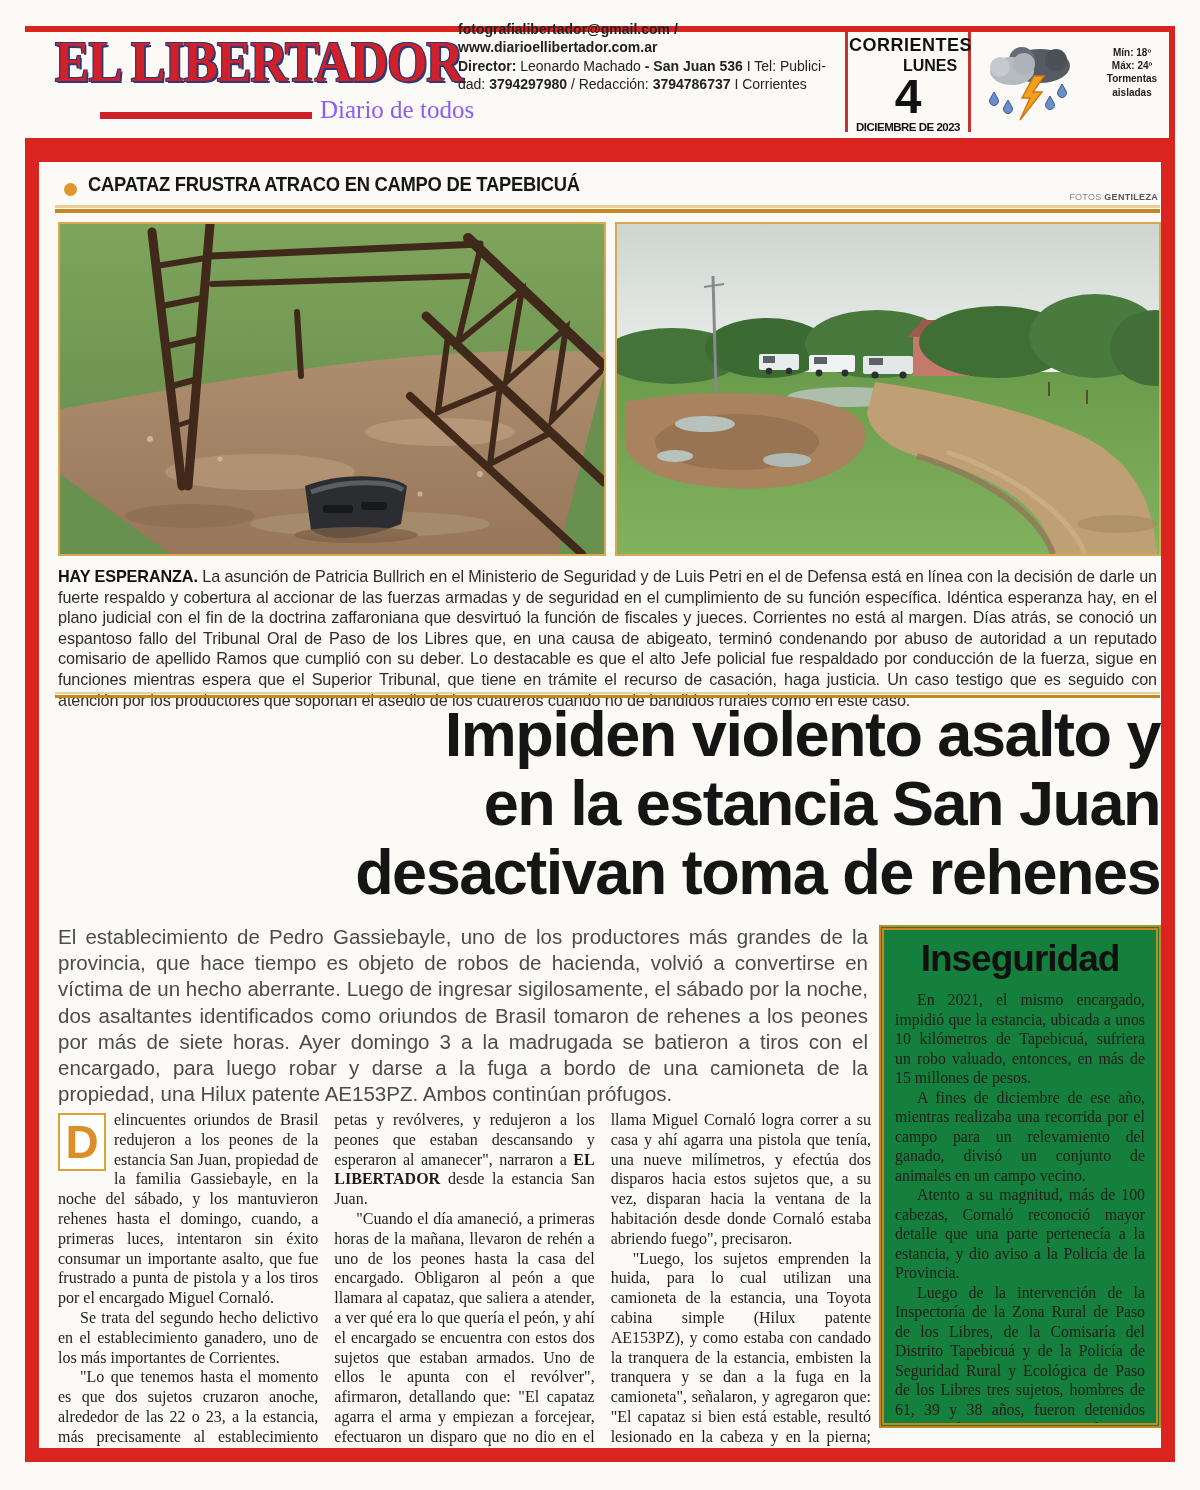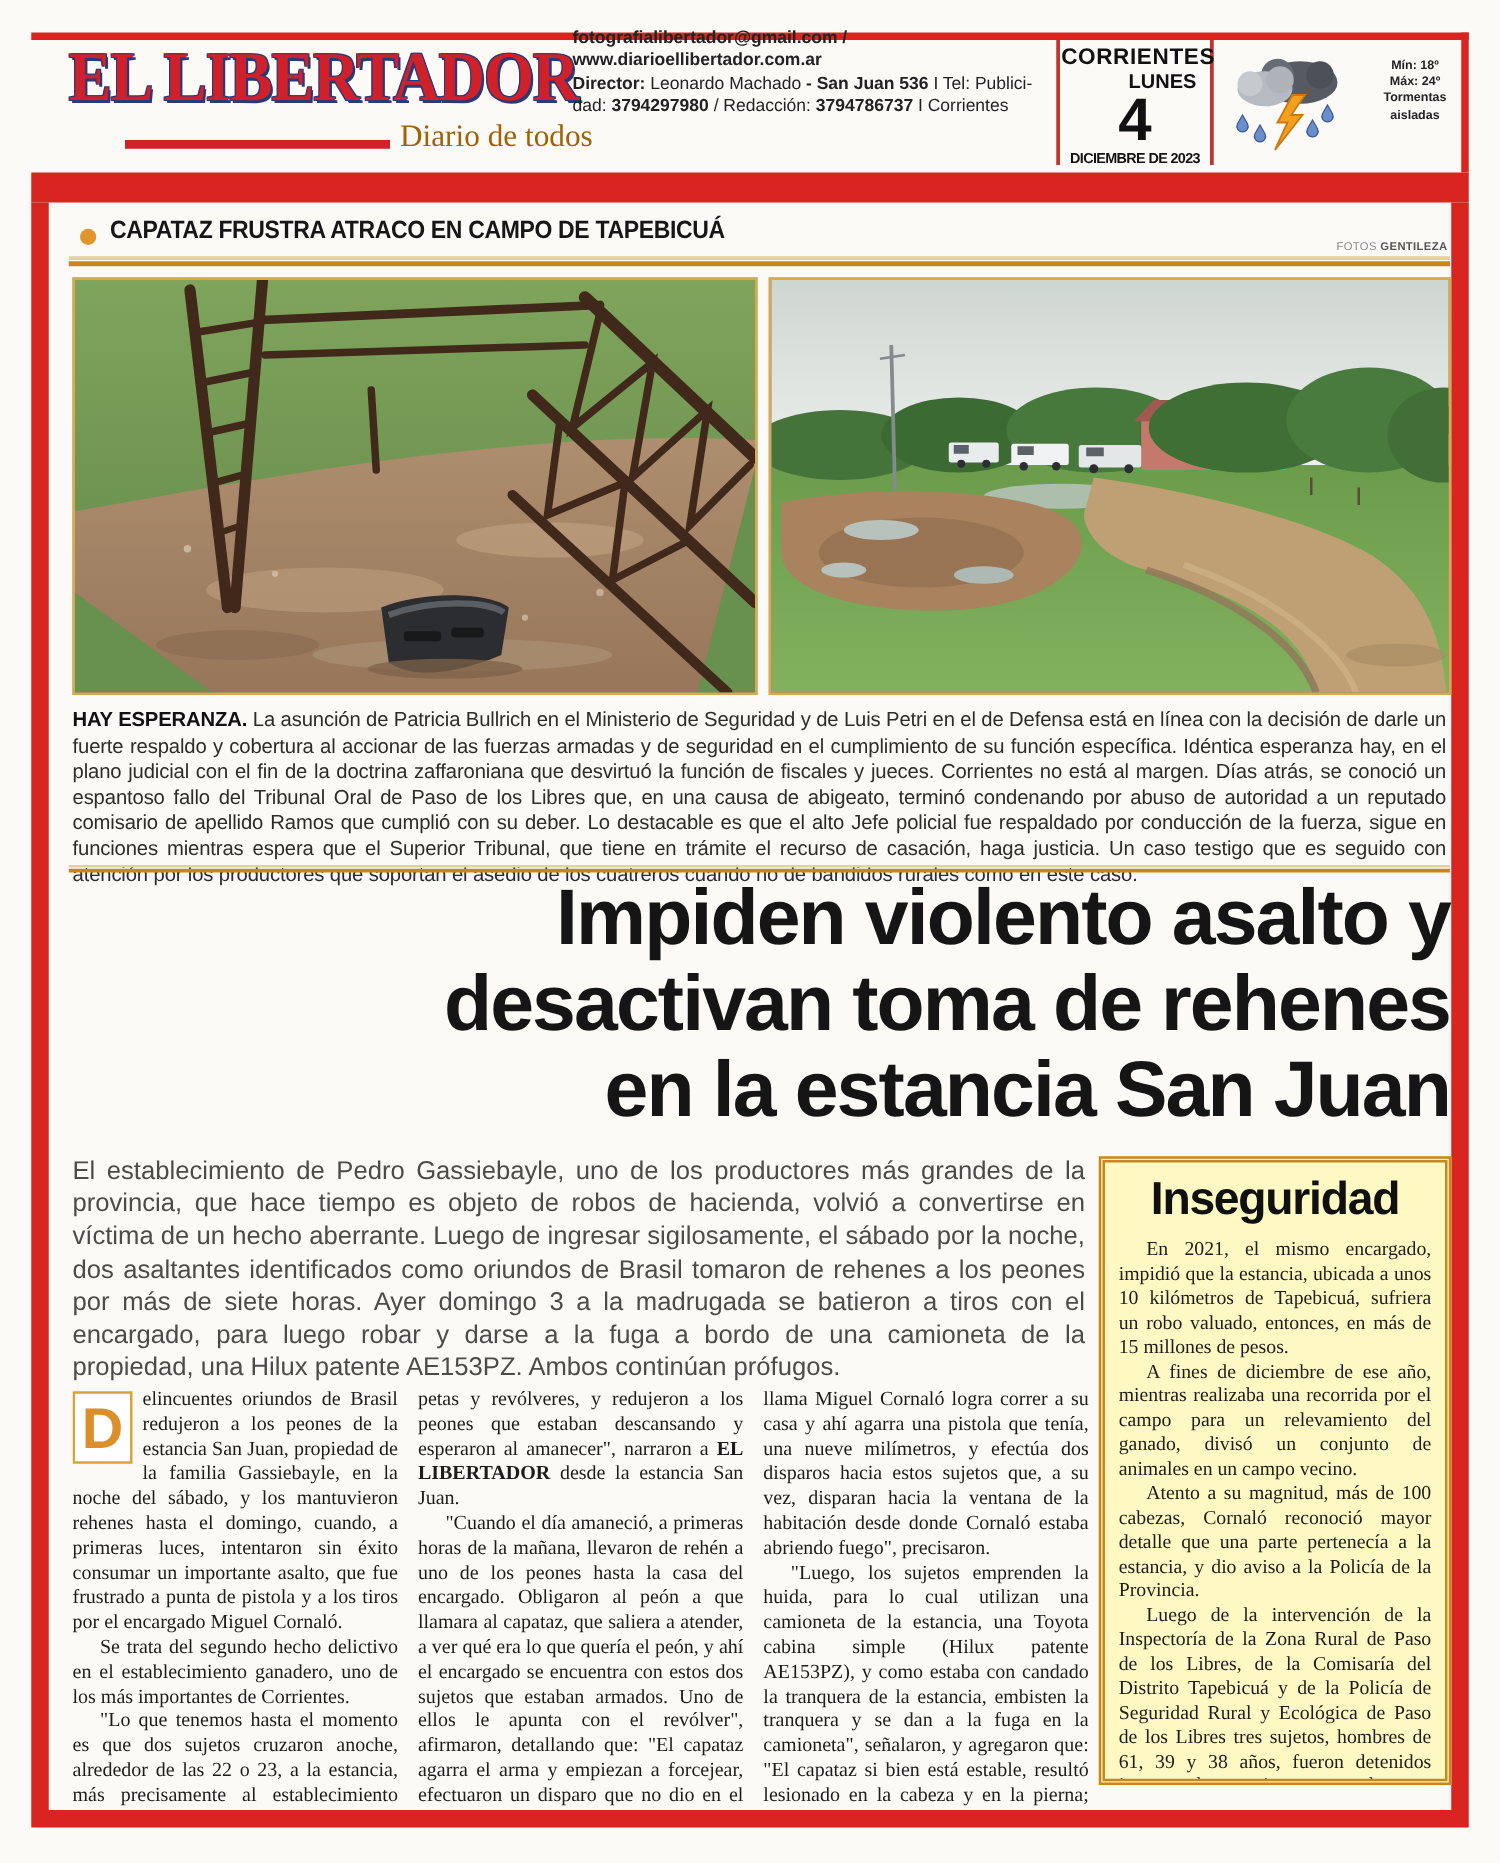--- a/index.html
+++ b/index.html
@@ -7,21 +7,21 @@
   .page{position:relative;width:1200px;height:1490px;overflow:hidden;background:#fbfaf7;}
 
   
   .top-rule{position:absolute;left:25px;top:26px;width:1150px;height:6px;background:#d92420;}
   .hdr-right-rule{position:absolute;left:1169px;top:26px;width:6px;height:112px;background:#d92420;}
   .masthead-title{position:absolute;left:55px;top:32px;font-family:"Liberation Serif",serif;font-weight:bold;
     font-size:56px;line-height:60px;color:#d0202a;letter-spacing:-1px;white-space:nowrap;
     transform:scaleX(.92);transform-origin:left top;
     text-shadow:-1px -1px 0 #2b3a77,1px -1px 0 #2b3a77,-1px 1px 0 #2b3a77,2px 2px 0 #2b3a77;}
   .masthead-underline{position:absolute;left:100px;top:112px;width:212px;height:7px;background:#d0202a;}
-  .tagline{position:absolute;left:320px;top:96px;font-family:"Liberation Serif",serif;font-size:25px;color:#a16207;}
+  .tagline{position:absolute;left:320px;top:96px;font-family:"Liberation Serif",serif;font-size:25px;color:#8b5cf6;}
   .contact{position:absolute;left:458px;top:20px;width:388px;font-size:14px;line-height:1.32;color:#222;}
   .contact .b{font-weight:bold;}
   .hdr-div1{position:absolute;left:845px;top:32px;width:3px;height:100px;background:#c2342c;}
   .hdr-div2{position:absolute;left:968px;top:32px;width:3px;height:100px;background:#c2342c;}
   .datebox{position:absolute;left:849px;top:35px;width:118px;text-align:center;color:#111;}
   .datebox .city{font-weight:bold;font-size:18px;letter-spacing:.5px;text-align:center;}
   .datebox .weekday{font-weight:bold;font-size:16px;margin-top:1px;padding-left:44px;}
   .datebox .day{font-weight:bold;font-size:48px;line-height:44px;}
   .datebox .monthyear{font-weight:bold;font-size:11.5px;letter-spacing:-.5px;margin-top:2px;}
   .weather-icon{position:absolute;left:978px;top:40px;width:102px;height:88px;}
@@ -58,21 +58,21 @@
   .rule2 .rb{height:3px;background:#c8861f;}
 
   
   .headline{position:absolute;left:40px;top:700px;width:1120px;text-align:right;font-weight:bold;
     font-size:63px;line-height:69px;letter-spacing:-1.5px;color:#151515;}
   .lead{position:absolute;left:58px;top:924px;width:810px;font-size:20.5px;line-height:26.2px;
     color:#4b4b49;text-align:justify;}
 
   
   .sidebar{position:absolute;left:879px;top:925px;width:282px;height:503px;box-sizing:border-box;
-    border:5px double #c8861f;background:#fef9c3;padding:6px 11px;overflow:hidden;}
+    border:5px double #c8861f;background:#15803d;padding:6px 11px;overflow:hidden;}
   .sidebar-title{text-align:center;font-weight:bold;font-size:37px;letter-spacing:-1px;color:#101010;margin:2px 0 10px;}
   .sidebar p{margin:0;font-family:"Liberation Serif",serif;font-size:15.8px;line-height:19.5px;
     text-align:justify;text-indent:22px;color:#1d1c1a;}
 
   
   .columns{position:absolute;left:58px;top:1110px;width:813px;height:338px;display:flex;gap:16px;overflow:hidden;}
   .col{flex:1;font-family:"Liberation Serif",serif;font-size:16px;line-height:19.8px;text-align:justify;color:#1d1c1a;}
   .col p{margin:0;text-indent:22px;}
   .col p.first{text-indent:0;}
   .dropcap{float:left;width:48px;height:58px;box-sizing:border-box;border:2px solid #daa335;background:#fff;
@@ -252,22 +252,22 @@
   </div>
 
   <div class="caption"><span class="lead-in">HAY ESPERANZA.</span><span> La asunción de Patricia Bullrich en el Ministerio de Seguridad y de Luis Petri en el de Defensa está en línea con la decisión de darle un fuerte respaldo y cobertura al accionar de las fuerzas armadas y de seguridad en el cumplimiento de su función específica. Idéntica esperanza hay, en el plano judicial con el fin de la doctrina zaffaroniana que desvirtuó la función de fiscales y jueces. Corrientes no está al margen. Días atrás, se conoció un espantoso fallo del Tribunal Oral de Paso de los Libres que, en una causa de abigeato, terminó condenando por abuso de autoridad a un reputado comisario de apellido Ramos que cumplió con su deber. Lo destacable es que el alto Jefe policial fue respaldado por conducción de la fuerza, sigue en funciones mientras espera que el Superior Tribunal, que tiene en trámite el recurso de casación, haga justicia. Un caso testigo que es seguido con atención por los productores que soportan el asedio de los cuatreros cuando no de bandidos rurales como en este caso.</span></div>
   <div class="rule2">
       <div class="rt"></div>
       <div class="rb"></div>
     </div>
 
   <div class="headline">
     <div>Impiden violento asalto y</div>
+    <div>en la estancia San Juan</div>
     <div>desactivan toma de rehenes</div>
-    <div>en la estancia San Juan</div>
   </div>
 
   <div class="lead">El establecimiento de Pedro Gassiebayle, uno de los productores más grandes de la provincia, que hace tiempo es objeto de robos de hacienda, volvió a convertirse en víctima de un hecho aberrante. Luego de ingresar sigilosamente, el sábado por la noche, dos asaltantes identificados como oriundos de Brasil tomaron de rehenes a los peones por más de siete horas. Ayer domingo 3 a la madrugada se batieron a tiros con el encargado, para luego robar y darse a la fuga a bordo de una camioneta de la propiedad, una Hilux patente AE153PZ. Ambos continúan prófugos.</div>
 
   <div class="sidebar">
     <div class="sidebar-title">Inseguridad</div>
     <p>En 2021, el mismo encargado, impidió que la estancia, ubicada a unos 10 kilómetros de Tapebicuá, sufriera un robo valuado, entonces, en más de 15 millones de pesos.</p>
     <p>A fines de diciembre de ese año, mientras realizaba una recorrida por el campo para un relevamiento del ganado, divisó un conjunto de animales en un campo vecino.</p>
     <p>Atento a su magnitud, más de 100 cabezas, Cornaló reconoció mayor detalle que una parte pertenecía a la estancia, y dio aviso a la Policía de la Provincia.</p>
     <p>Luego de la intervención de la Inspectoría de la Zona Rural de Paso de los Libres, de la Comisaría del Distrito Tapebicuá y de la Policía de Seguridad Rural y Ecológica de Paso de los Libres tres sujetos, hombres de 61, 39 y 38 años, fueron detenidos junto a dos camiones, cargados con 140 vacunos con "anormalidades" en sus marcas, de los cuales 127 pertenecían a la familia Gassiebayle.</p>

